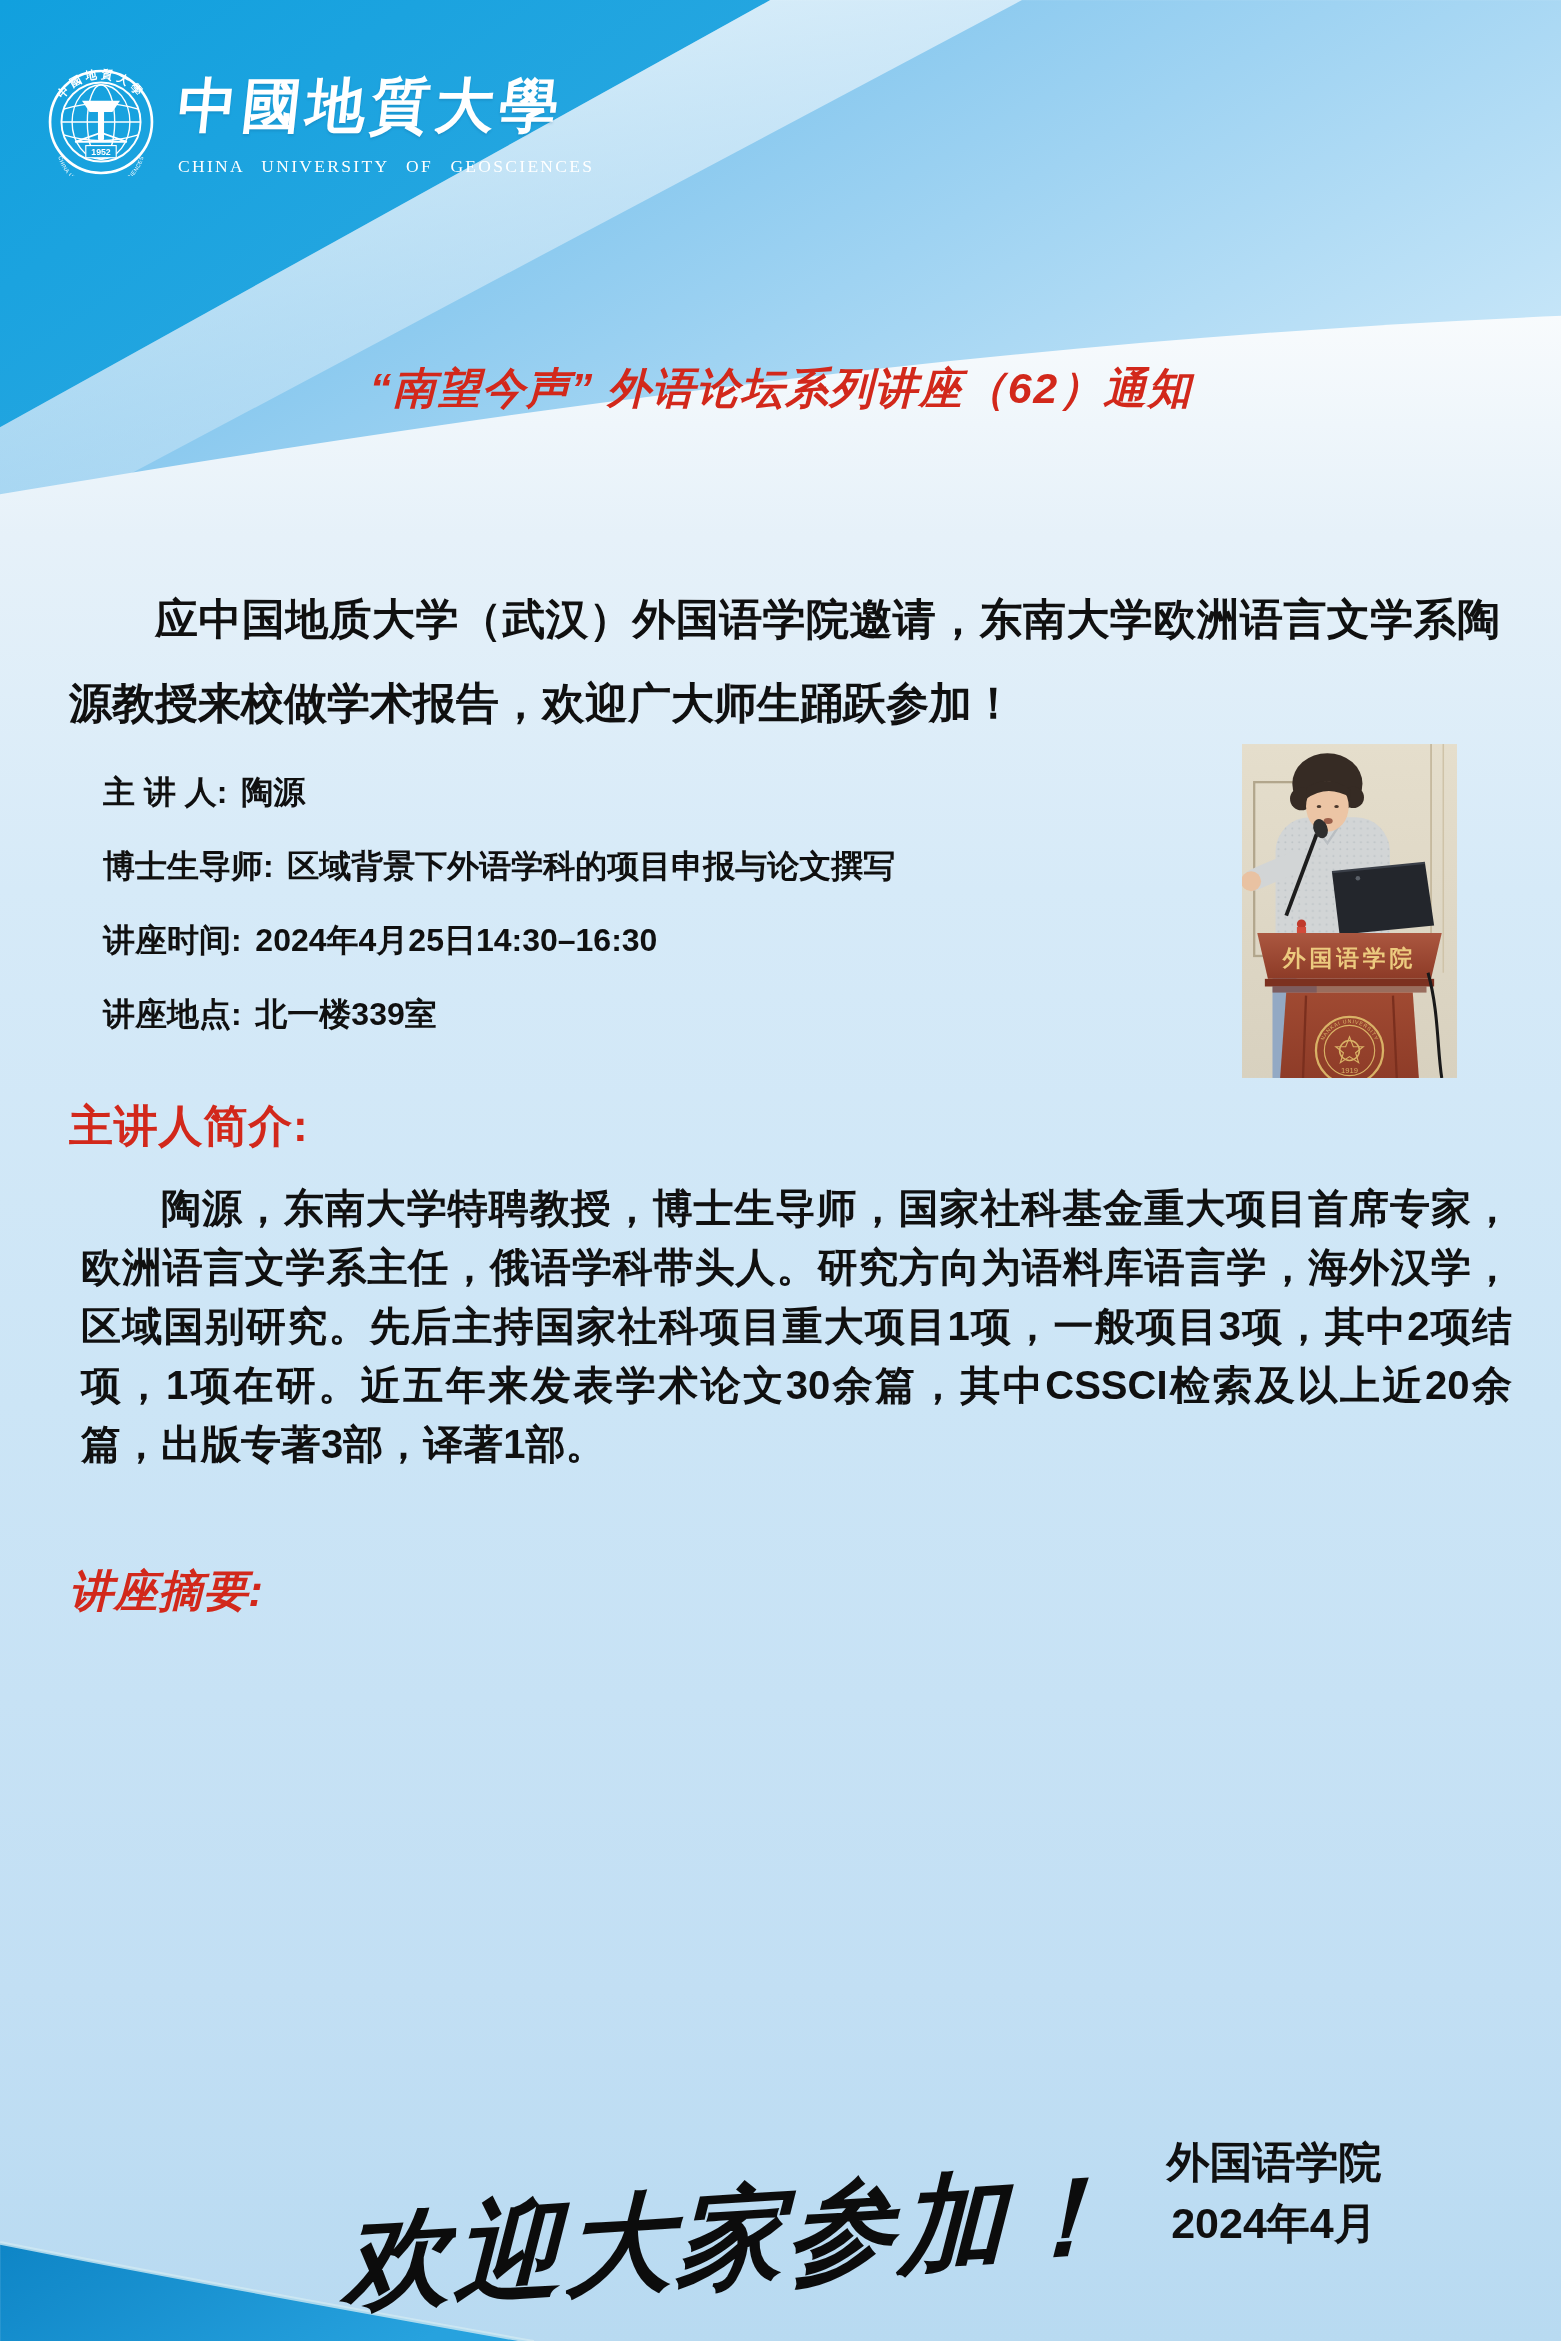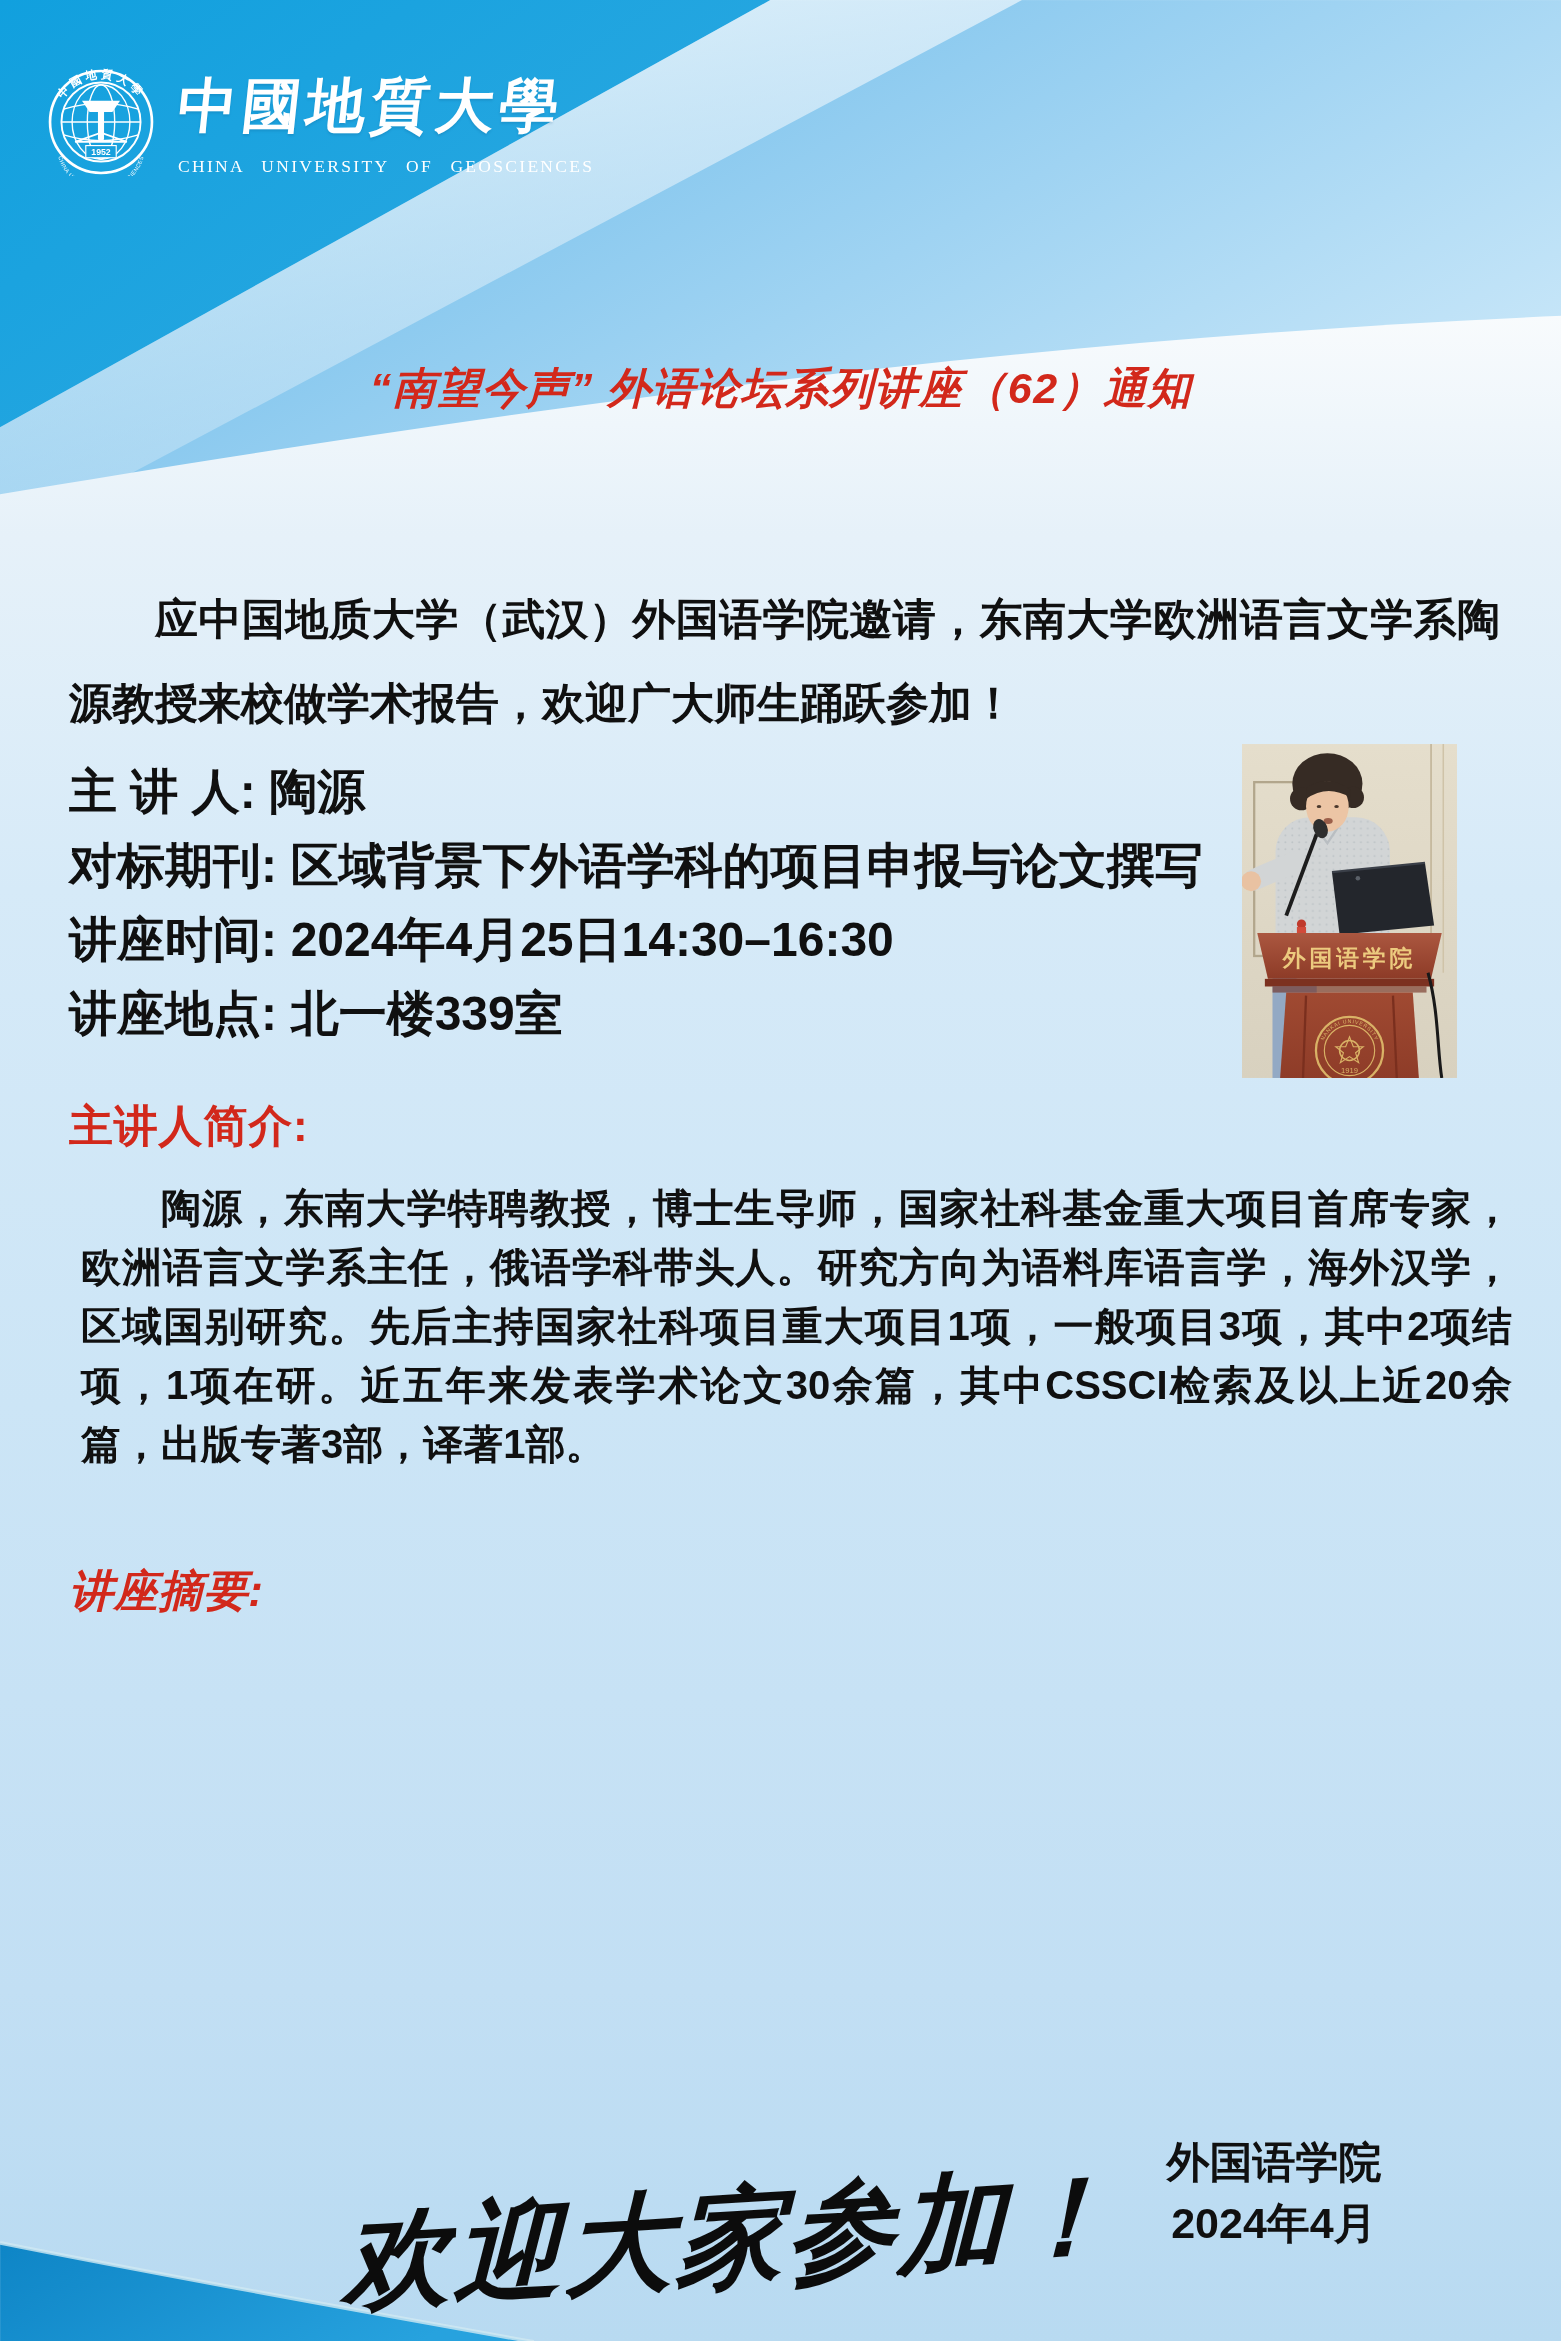--- a/index.html
+++ b/index.html
@@ -27,21 +27,21 @@
   .main-title{
     position:absolute;top:360px;left:61px;width:1440px;z-index:2;margin:0;
     text-align:center;font-size:43px;font-weight:900;color:#d2281b;letter-spacing:1.5px;font-style:italic;
   }
   .intro{
     position:absolute;top:577px;left:69px;width:1431px;z-index:2;margin:0;
     font-size:43px;line-height:84px;font-weight:700;color:#101010;
     text-indent:2em;text-align:justify;
   }
   .info{position:absolute;top:755px;left:69px;width:1159px;z-index:2;}
-  .info-row{font-size:48px;line-height:74px;font-weight:700;color:#101010;white-space:nowrap;}
+  .info-row{font-size:32px;line-height:74px;font-weight:700;color:#101010;white-space:nowrap;margin-left:34px;}
   .info-label{margin-right:13.7px;}
   .photo{position:absolute;top:744px;left:1242px;z-index:2;display:block;}
   .sec-h{
     position:absolute;left:69px;z-index:2;margin:0;
     font-size:44px;font-weight:800;color:#d2281b;letter-spacing:0.8px;
   }
   .sec-h.bio{top:1097px;}
   .sec-h.abs{top:1562px;font-style:italic;}
   .body-par{
     position:absolute;left:69px;width:1431px;z-index:2;margin:12px;
@@ -130,21 +130,21 @@
 
   <h1 class="main-title">“南望今声” 外语论坛系列讲座（62）通知</h1>
 
   <p class="intro">应中国地质大学（武汉）外国语学院邀请，东南大学欧洲语言文学系陶源教授来校做学术报告，欢迎广大师生踊跃参加！</p>
 
   <div class="info">
     <div class="info-row">
       <span class="info-label">主 讲 人:</span><span class="info-value">陶源</span>
     </div>
     <div class="info-row">
-      <span class="info-label">对标期刊:</span><span class="info-value">区域背景下外语学科的项目申报与论文撰写</span>
+      <span class="info-label">博士生导师:</span><span class="info-value">区域背景下外语学科的项目申报与论文撰写</span>
     </div>
     <div class="info-row">
       <span class="info-label">讲座时间:</span><span class="info-value">2024年4月25日14:30–16:30</span>
     </div>
     <div class="info-row">
       <span class="info-label">讲座地点:</span><span class="info-value">北一楼339室</span>
     </div>
   </div>
 
   <svg class="photo" width="215" height="334" viewBox="0 0 282 438">

